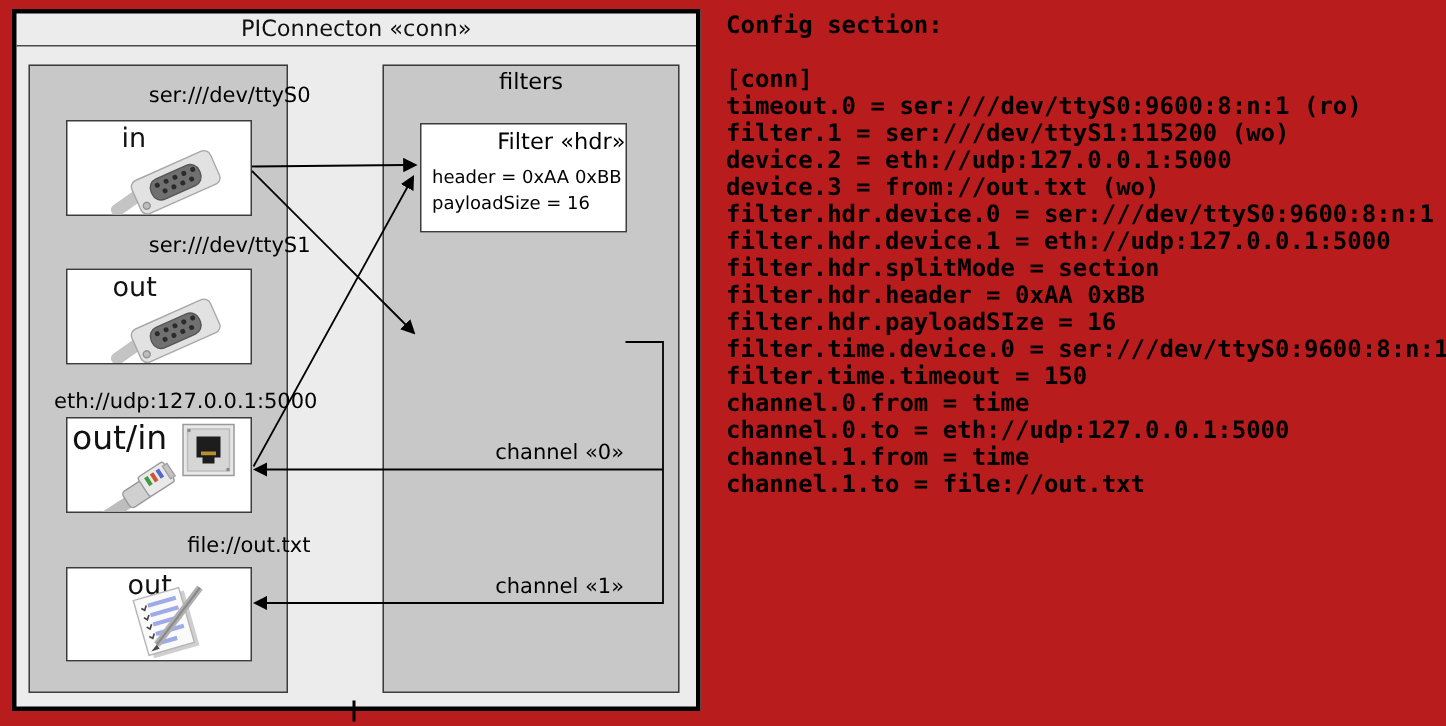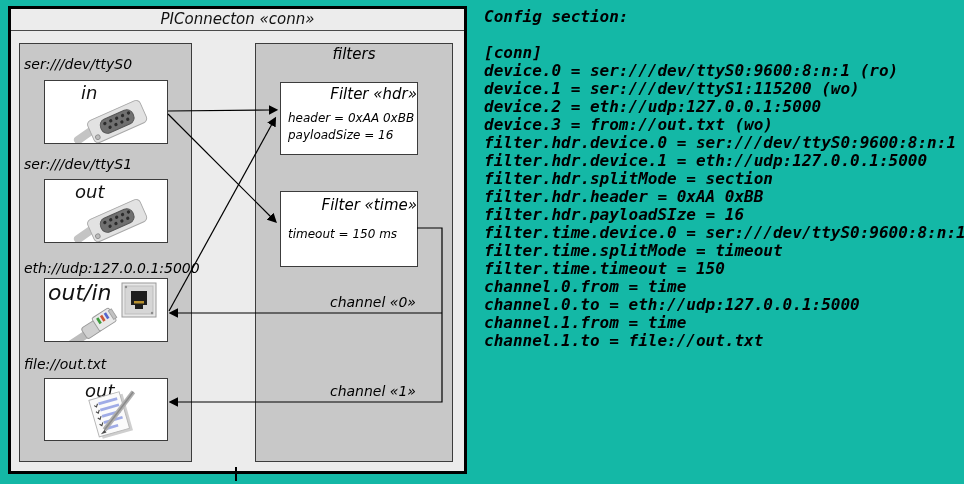--- a/index.html
+++ b/index.html
@@ -1,19 +1,19 @@
 <!DOCTYPE html>
 <html><head>
 <meta charset="utf-8">
 <style>
   * { margin:0; padding:0; box-sizing:border-box; }
   html,body { background:#fff; }
   .stage {
-    position:relative; width:964px; height:484px; background:#14b8a6;
-    font-family:"DejaVu Sans", sans-serif; color:#000; overflow:hidden;font-style:italic;
+    position:relative; width:964px; height:484px; background:#b91c1c;
+    font-family:"DejaVu Sans", sans-serif; color:#000; overflow:hidden;
   }
   
   .frame {
     position:absolute; left:8px; top:6px; width:459px; height:468px;
     background:#ececec; border:3px solid #000;
   }
   .frame-title {
     position:absolute; left:0; right:0; top:1px; text-align:center;
     font-size:15px; color:#111;
   }
@@ -24,21 +24,21 @@
   .panel {
     position:absolute; background:#c8c8c8; border:1px solid #3c3c3c;
   }
   .panel-devices { left:19px; top:43px; width:173px; height:419px; }
   .panel-filters { left:255px; top:43px; width:198px; height:419px; }
   .filters-title {
     position:absolute; left:0; right:0; top:1px; text-align:center; font-size:15px;
   }
   
   .dev-label {
-    position:absolute; left:4px; width:100%; text-align:left; font-size:14px;
+    position:absolute; left:16px; width:100%; text-align:right; font-size:14px;
     white-space:nowrap;
   }
   .dev-box {
     position:absolute; left:24px; width:124px; height:64px;
     background:#fff; border:1px solid #3c3c3c; overflow:hidden;
   }
   .port-label { position:absolute; font-size:18px; color:#111; white-space:nowrap; }
   .dev-icon { position:absolute; }
   
   .filter-box {
@@ -176,24 +176,20 @@
 
   <div class="panel panel-filters">
     <div class="filters-title">filters</div>
 
     <div class="filter-box" style="top:38px; height:73px">
       <div class="filter-title" style="top:2px">Filter «hdr»</div>
       <div class="filter-prop" style="top:27px">header = 0xAA 0xBB</div>
       <div class="filter-prop" style="top:44px">payloadSize = 16</div>
     </div>
 
-    <div class="filter-box" style="top:147px; height:76px">
-      <div class="filter-title" style="top:4px">Filter «time»</div>
-      <div class="filter-prop" style="top:34px">timeout = 150 ms</div>
-    </div>
 
     <div class="channel-label" style="top:250px">channel «0»</div>
     <div class="channel-label" style="top:339px">channel «1»</div>
   </div>
 
   <svg class="wires" viewBox="0 0 482 484">
     <defs>
       <marker id="arrow" viewBox="0 0 8 8" refX="1" refY="4" markerWidth="8" markerHeight="8" orient="auto">
         <path d="M0,0 L8,4 L0,8 Z" fill="#000"></path>
       </marker>
@@ -203,31 +199,30 @@
     <line x1="169" y1="311" x2="272" y2="124" stroke="#000" stroke-width="1.2" marker-end="url(#arrow)"></line>
     <polyline points="417,228 442,228 442,402 177,402" fill="none" stroke="#000" stroke-width="1.2" marker-end="url(#arrow)"></polyline>
     <line x1="442" y1="313" x2="177" y2="313" stroke="#000" stroke-width="1.2" marker-end="url(#arrow)"></line>
   </svg>
 
   <div class="bottom-tick"></div>
 
   <div class="config">
     <div class="cfg-heading">Config section:</div>
     <div class="cfg-line">[conn]</div>
-    <div class="cfg-line">device.0 = ser:///dev/ttyS0:9600:8:n:1 (ro)</div>
-    <div class="cfg-line">device.1 = ser:///dev/ttyS1:115200 (wo)</div>
+    <div class="cfg-line">timeout.0 = ser:///dev/ttyS0:9600:8:n:1 (ro)</div>
+    <div class="cfg-line">filter.1 = ser:///dev/ttyS1:115200 (wo)</div>
     <div class="cfg-line">device.2 = eth://udp:127.0.0.1:5000</div>
     <div class="cfg-line">device.3 = from://out.txt (wo)</div>
     <div class="cfg-line">filter.hdr.device.0 = ser:///dev/ttyS0:9600:8:n:1</div>
     <div class="cfg-line">filter.hdr.device.1 = eth://udp:127.0.0.1:5000</div>
     <div class="cfg-line">filter.hdr.splitMode = section</div>
     <div class="cfg-line">filter.hdr.header = 0xAA 0xBB</div>
     <div class="cfg-line">filter.hdr.payloadSIze = 16</div>
     <div class="cfg-line">filter.time.device.0 = ser:///dev/ttyS0:9600:8:n:1</div>
-    <div class="cfg-line">filter.time.splitMode = timeout</div>
     <div class="cfg-line">filter.time.timeout = 150</div>
     <div class="cfg-line">channel.0.from = time</div>
     <div class="cfg-line">channel.0.to = eth://udp:127.0.0.1:5000</div>
     <div class="cfg-line">channel.1.from = time</div>
     <div class="cfg-line">channel.1.to = file://out.txt</div>
   </div>
 
 </div>
 
 </body></html>

